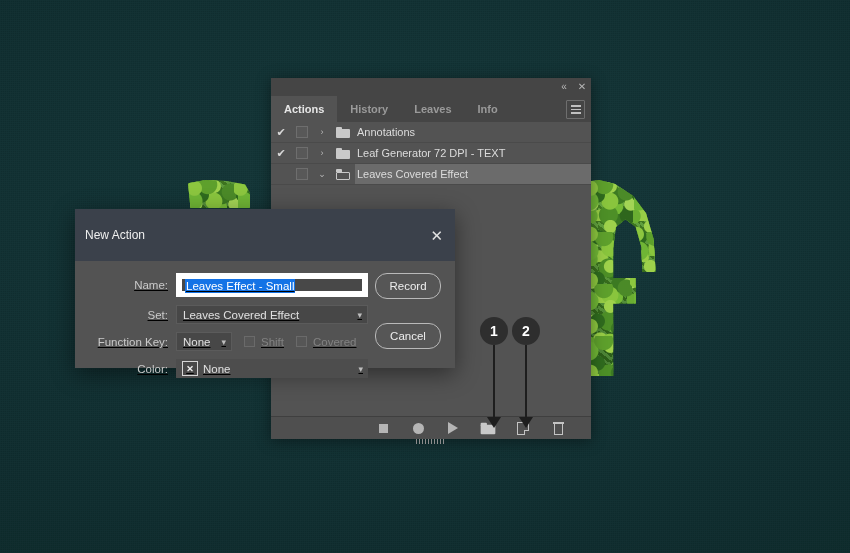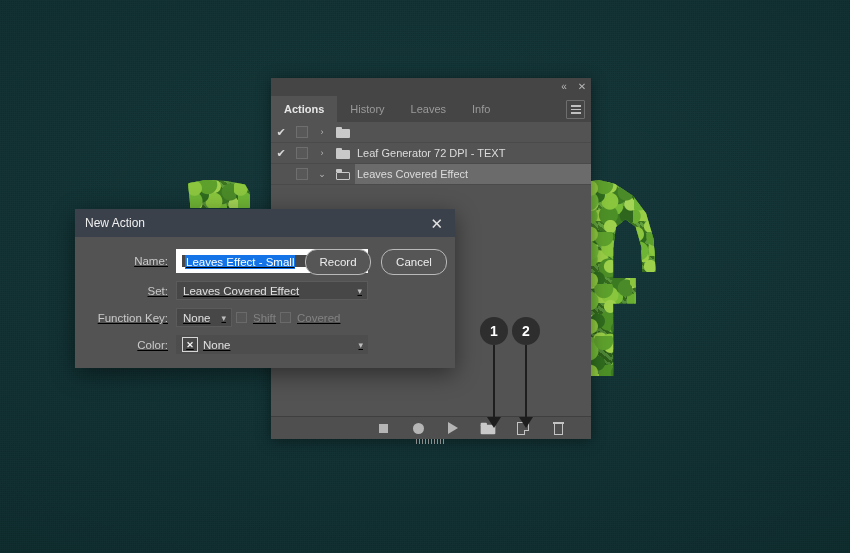--- a/index.html
+++ b/index.html
@@ -74,21 +74,21 @@
   #panel-titlebar .tb-btn{
     width:18px;height:18px;display:flex;align-items:center;justify-content:center;
     color:#b6b6b6;font-size:10px;line-height:1;cursor:pointer;
   }
   #panel-tabs{
     height:26px;background:#454545;display:flex;align-items:stretch;
     border-bottom:1px solid #3a3a3a;position:relative;
   }
   .panel-tab{
     display:flex;align-items:center;padding:0 13px;font-size:11px;color:#9a9a9a;
-    cursor:pointer;position:relative;
+    cursor:pointer;position:relative;font-weight:bold;
   }
   .panel-tab.active{background:#535353;color:#e6e6e6;font-weight:bold;}
   .panel-tab.active:after{
     content:"";position:absolute;left:0;right:0;bottom:-1px;height:1px;background:#535353;
   }
   #panel-menu-btn{
     position:absolute;right:6px;top:4px;width:17px;height:17px;
     border:1px solid #6e6e6e;border-radius:1px;
     display:flex;flex-direction:column;justify-content:center;align-items:center;gap:2px;
     cursor:pointer;
@@ -143,49 +143,49 @@
     border-left:7px solid transparent;border-right:7px solid transparent;border-top:11px solid #1e1e1e;
   }
 
   
   #new-action-dialog{
     position:absolute;left:75px;top:209px;width:380px;height:159px;
     background:#535353;box-shadow:0 6px 22px rgba(0,0,0,.45);
   }
   #dlg-titlebar{
     height:28px;background:#3b414b;display:flex;align-items:center;
-    padding:0 10px;justify-content:space-between;
+    padding:12px 10px;justify-content:space-between;
   }
   #dlg-title{font-size:12px;color:#efefef;}
   #dlg-close{color:#e2e2e2;font-size:15px;line-height:1;cursor:pointer;padding:0 2px;}
   #dlg-body{position:relative;padding:12px 0 0 0;text-decoration:underline;}
   .form-row{display:flex;align-items:center;margin-bottom:8px;}
   .form-label{
     width:93px;text-align:right;padding-right:8px;font-size:11.5px;color:#cacaca;
   }
   .text-input{
     width:192px;height:24px;background:#484848;border:6px solid #ffffff;
     display:flex;align-items:flex-start;padding:0 3px;box-sizing:border-box;
   }
   .text-input .sel{background:#1473e6;color:#ffffff;font-size:11.5px;padding:1px 1px;}
   .select{
     width:192px;height:19px;background:#474747;border:1px solid #5b5b5b;box-sizing:border-box;
     display:flex;align-items:center;justify-content:space-between;padding:0 5px 0 6px;
     font-size:11.5px;color:#e0e0e0;cursor:pointer;
   }
   .select.small{width:56px;}
   .select .chev{color:#bdbdbd;font-size:9px;}
-  .checkbox-group{display:flex;align-items:center;gap:6px;margin-left:4px;}
+  .checkbox-group{display:flex;align-items:center;gap:6px;margin-left:12px;}
   .cb{width:11px;height:11px;border:1px solid #6a6a6a;background:#565656;box-sizing:border-box;}
   .cb-label{font-size:11.5px;color:#828282;}
   .color-swatch{
     width:14px;height:13px;border:1px solid #d6d6d6;background:#484848;color:#f0f0f0;
     font-size:9px;display:flex;align-items:center;justify-content:center;margin-right:5px;font-weight:bold;
   }
-  #dlg-buttons{position:absolute;right:8px;top:12px;display:flex;flex-direction:row;gap:10px;}
+  #dlg-buttons{position:absolute;right:14px;top:12px;display:flex;flex-direction:column;gap:24px;}
   .pill-btn{
     width:64px;height:24px;border-radius:12px;border:1px solid #b9b9b9;background:#565656;
     color:#ededed;font-size:11.5px;display:flex;align-items:center;justify-content:center;cursor:pointer;
     font-family:"Liberation Sans", sans-serif;
   }
 </style>
 </head>
 <body>
 
 <div id="canvas-bg"></div>
@@ -219,20 +219,21 @@
       <div class="col-box">
           <span class="sq"></span>
         </div>
       <div class="col-tri">›</div>
       <div class="col-folder">
         <span class="folder-ico">
             <i></i>
             <b></b>
           </span>
       </div>
+      <div class="row-label">Annotations</div>
     </div>
 
     <div class="action-row">
       <div class="col-check">✔</div>
       <div class="col-box">
           <span class="sq"></span>
         </div>
       <div class="col-tri">›</div>
       <div class="col-folder">
         <span class="folder-ico">

